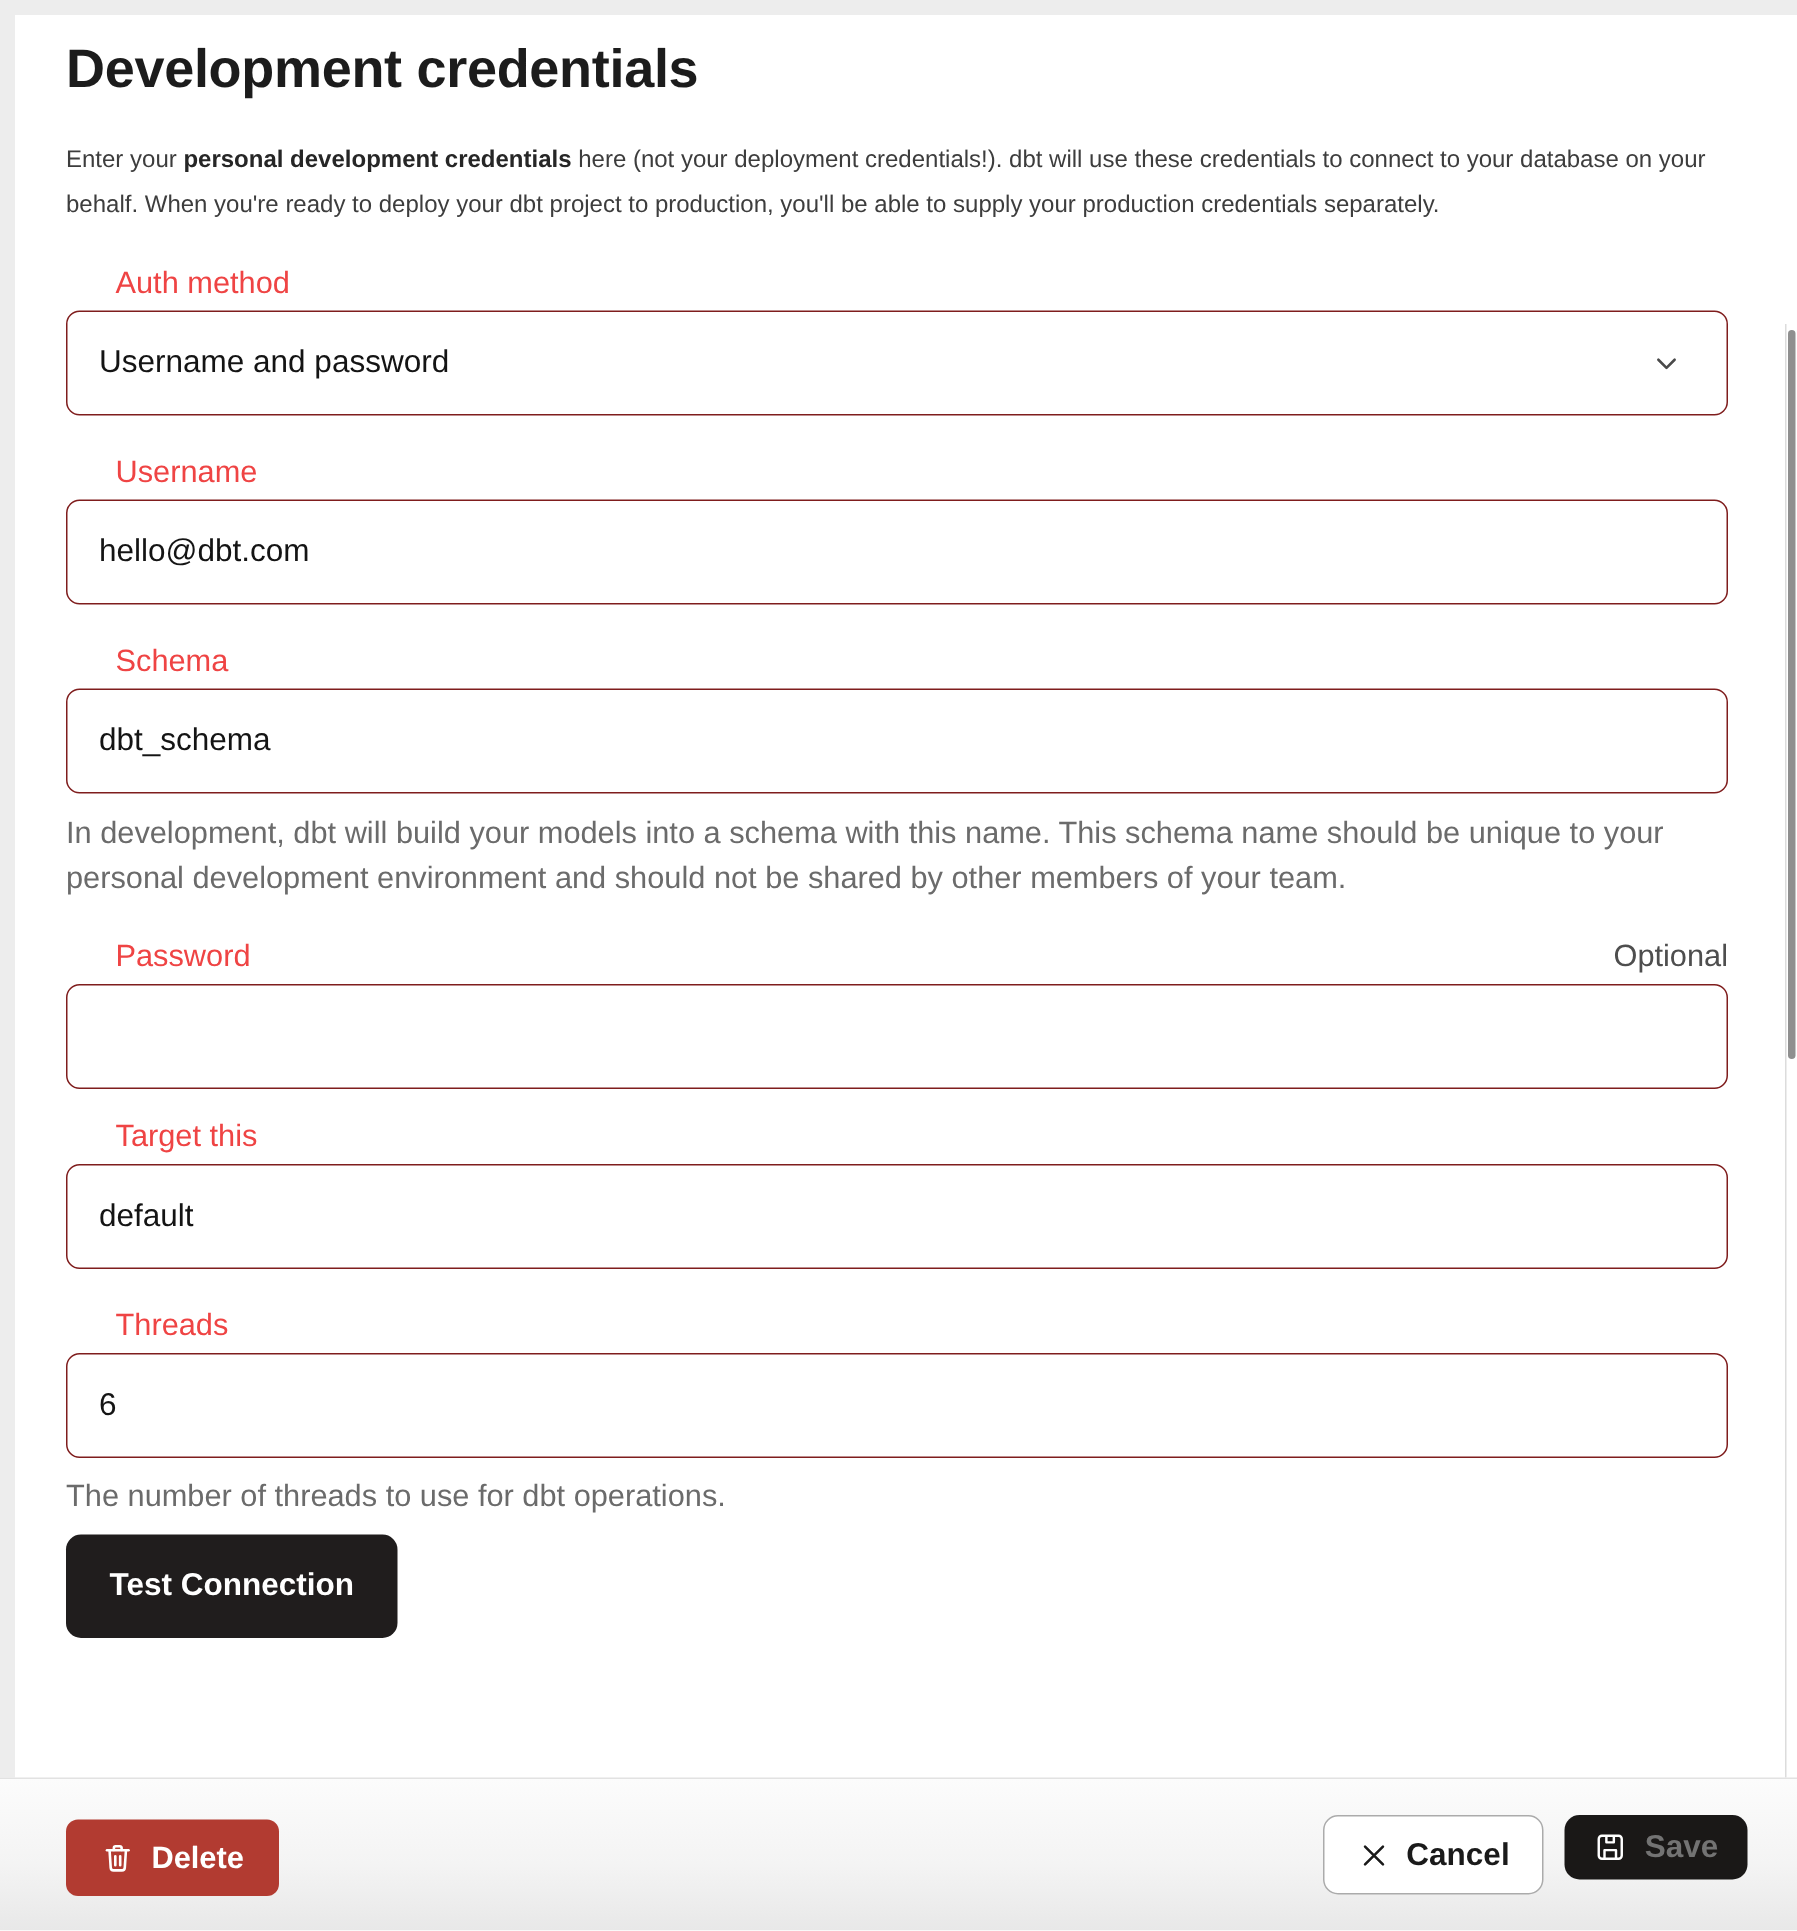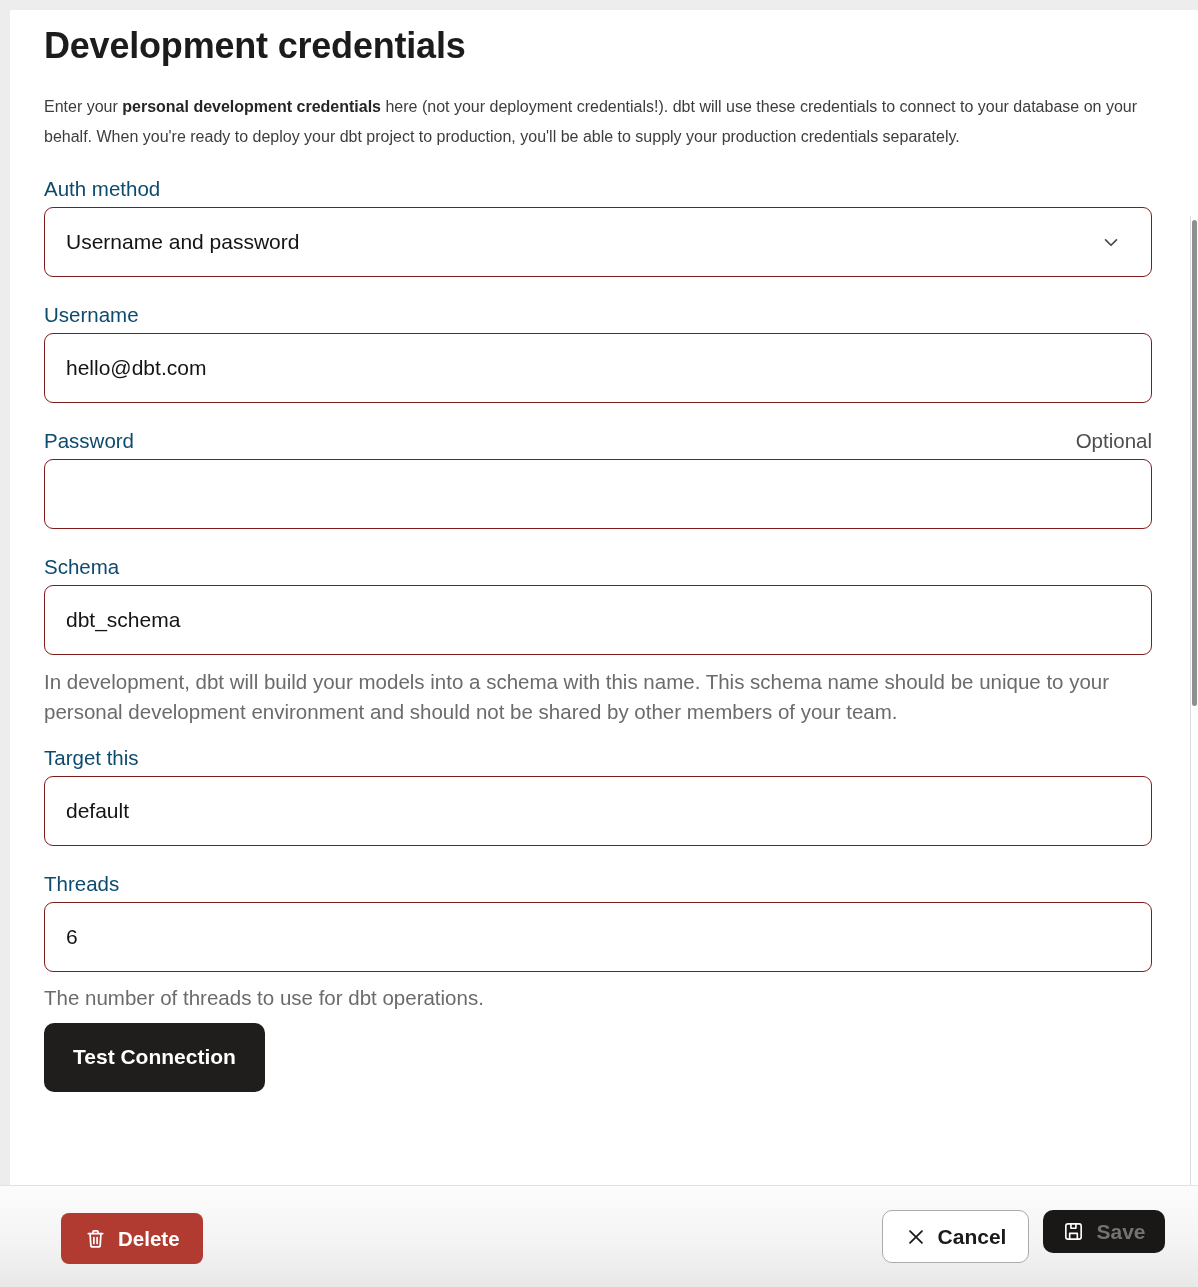--- a/index.html
+++ b/index.html
@@ -38,21 +38,21 @@
   }
   .intro b { font-weight: 700; color: #262626; }
 
   .field { margin-top: 26px; }
   .field.tight { margin-top: 20px; }
   .label-row {
     display: flex; justify-content: space-between; align-items: baseline;
     margin-bottom: 6px;
   }
   .field-label {
-    font-size: 20.5px; line-height: 24px; color: #0c4a6e; font-weight: 500;
+    font-size: 20.5px; line-height: 24px; color: #ef4444; font-weight: 500; margin-left: 33px;
   }
   .optional-hint {
     font-size: 20.5px; line-height: 24px; color: #4e4e4e; font-weight: 400;
   }
   .text-input, .select-box {
     width: 1108px; height: 70px;
     border: 1px solid #7f1d1d; border-radius: 9px;
     background: #ffffff;
     font-family: "Liberation Sans", "DejaVu Sans", sans-serif;
     font-size: 21px; color: #141414;
@@ -85,21 +85,21 @@
     background: #201d1d; color: #ffffff;
     font-size: 21px;
   }
   
   .footer {
     position: absolute; left: 0; right: 0; bottom: 0; height: 102px;
     border-top: 1px solid #e2e2e2;
     background: linear-gradient(180deg, #fcfcfc 0%, #f4f4f4 55%, #e8e8e8 100%);
   }
   .btn-delete {
-    position: absolute; left: 61px; top: 27px;
+    position: absolute; left: 44px; top: 27px;
     height: 51px; padding: 0 23px;
     background: #b23b31; color: #ffffff;
     font-size: 20.5px; border-radius: 8px;
   }
   .btn-cancel {
     position: absolute; left: 882px; top: 24px;
     width: 147px; height: 53px;
     background: #ffffff; color: #1a1a1a;
     border: 1px solid #ababab;
     font-size: 21px;
@@ -156,32 +156,32 @@
 
   <div class="field">
     <div class="label-row">
       <span class="field-label">Username</span>
     </div>
     <input class="text-input" type="text" value="hello@dbt.com" style="">
   </div>
 
   <div class="field">
     <div class="label-row">
+      <span class="field-label">Schema</span>
+    </div>
+    <input class="text-input" type="text" value="dbt_schema" style="">
+    <p class="help-text">In development, dbt will build your models into a schema with this name. This schema name should be unique to your personal development environment and should not be shared by other members of your team.</p>
+  </div>
+
+  <div class="field">
+    <div class="label-row">
       <span class="field-label">Password</span>
       <span class="optional-hint">Optional</span>
     </div>
     <input class="text-input" type="password" value="" style="">
-  </div>
-
-  <div class="field">
-    <div class="label-row">
-      <span class="field-label">Schema</span>
-    </div>
-    <input class="text-input" type="text" value="dbt_schema" style="">
-    <p class="help-text">In development, dbt will build your models into a schema with this name. This schema name should be unique to your personal development environment and should not be shared by other members of your team.</p>
   </div>
 
   <div class="field tight">
     <div class="label-row">
       <span class="field-label">Target this</span>
     </div>
     <input class="text-input" type="text" value="default" style="">
   </div>
 
   <div class="field">

